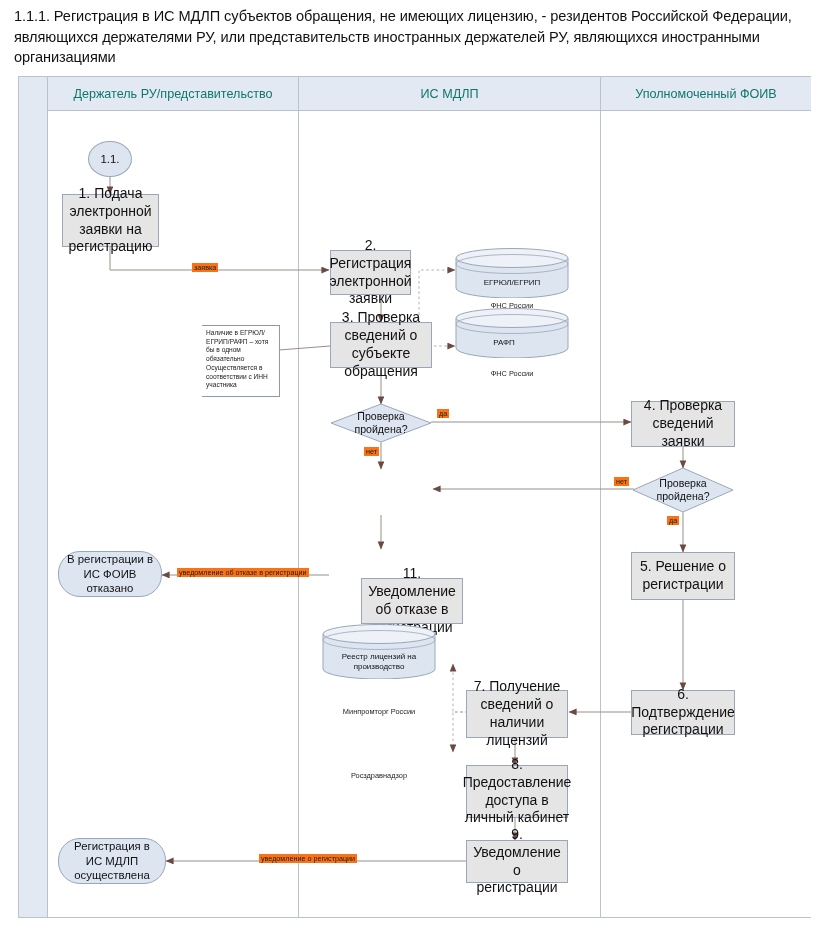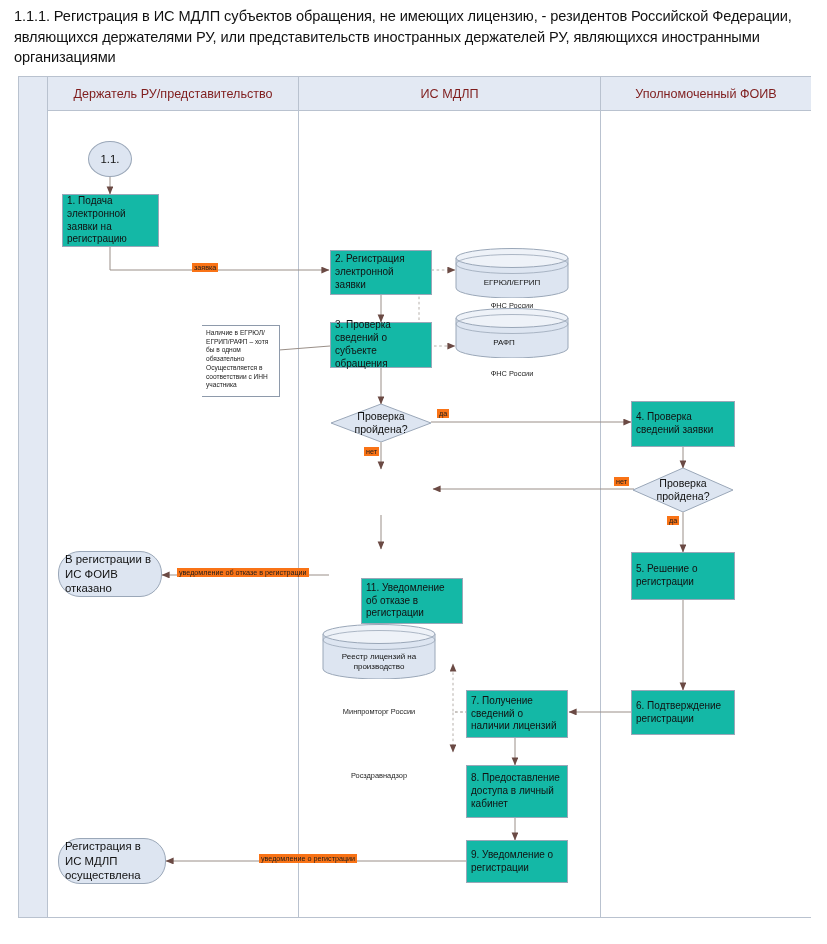--- a/index.html
+++ b/index.html
@@ -20,33 +20,33 @@
   }
   #pool-label-bar{
     position:absolute;left:0;top:0;width:29px;height:100%;
     background:#e3e9f3;border-right:1px solid #b9c2cf;box-sizing:border-box;
   }
   .lane{position:absolute;top:0;height:100%;box-sizing:border-box;}
   .lane-head{
     position:absolute;left:0;top:0;width:100%;height:34px;
     background:#e3e9f3;border-bottom:1px solid #b9c2cf;box-sizing:border-box;
     display:flex;align-items:center;justify-content:center;
-    font-size:12.6px;color:#7f1d1d;
+    font-size:12.6px;color:#0f766e;
   }
   .lane-body{position:absolute;left:0;top:34px;width:100%;bottom:0;background:#ffffff;}
   #lane1{left:29px;width:251px;border-right:1px solid #b9c2cf;}
   #lane2{left:280px;width:302px;border-right:1px solid #b9c2cf;}
   #lane3{left:582px;width:210px;}
 
   
   .node{position:absolute;box-sizing:border-box;display:flex;align-items:center;
-        justify-content:center;color:#111;}
+        justify-content:center;text-align:center;color:#111;}
   .proc{
-    background:#14b8a6;border:1px solid #9aa7b8;
-    font-size:10px;line-height:1.28;padding:2px 4px;
+    background:#e5e5e5;border:1px solid #9aa7b8;
+    font-size:14px;line-height:1.28;padding:2px 4px;
   }
   .term{
     background:#dde5f1;border:1px solid #9aa7b8;border-radius:22px;
     font-size:11.4px;line-height:1.28;padding:2px 6px;
   }
   .circ{
     background:#dde5f1;border:1px solid #9aa7b8;border-radius:50%;
     font-size:11.4px;
   }
   .note{
@@ -141,21 +141,21 @@
 
     <g fill="none" stroke="#9a8f88" stroke-width="1">
       <path d="M279,350 L330,346"></path>
     </g>
   </svg>
 
   <div class="node circ" style="left:88px;top:141px;width:44px;height:36px;">1.1.</div>
 
   <div class="node proc" style="left:62px;top:194px;width:97px;height:53px;">1. Подача электронной заявки на регистрацию</div>
 
-  <div class="node proc" style="left:330px;top:250px;width:102px;height:45px;">2. Регистрация электронной заявки</div>
+  <div class="node proc" style="left:330px;top:250px;width:81px;height:45px;">2. Регистрация электронной заявки</div>
 
   <div class="node proc" style="left:330px;top:322px;width:102px;height:46px;">3. Проверка сведений о субъекте обращения</div>
 
 
   <div class="node proc" style="left:330px;top:578px;width:102px;height:46px;margin-left:31px;">11. Уведомление об отказе в регистрации</div>
 
   <div class="node proc" style="left:466px;top:690px;width:102px;height:48px;">7. Получение сведений о наличии лицензий</div>
 
   <div class="node proc" style="left:466px;top:765px;width:102px;height:53px;">8. Предоставление доступа в личный кабинет</div>
 

